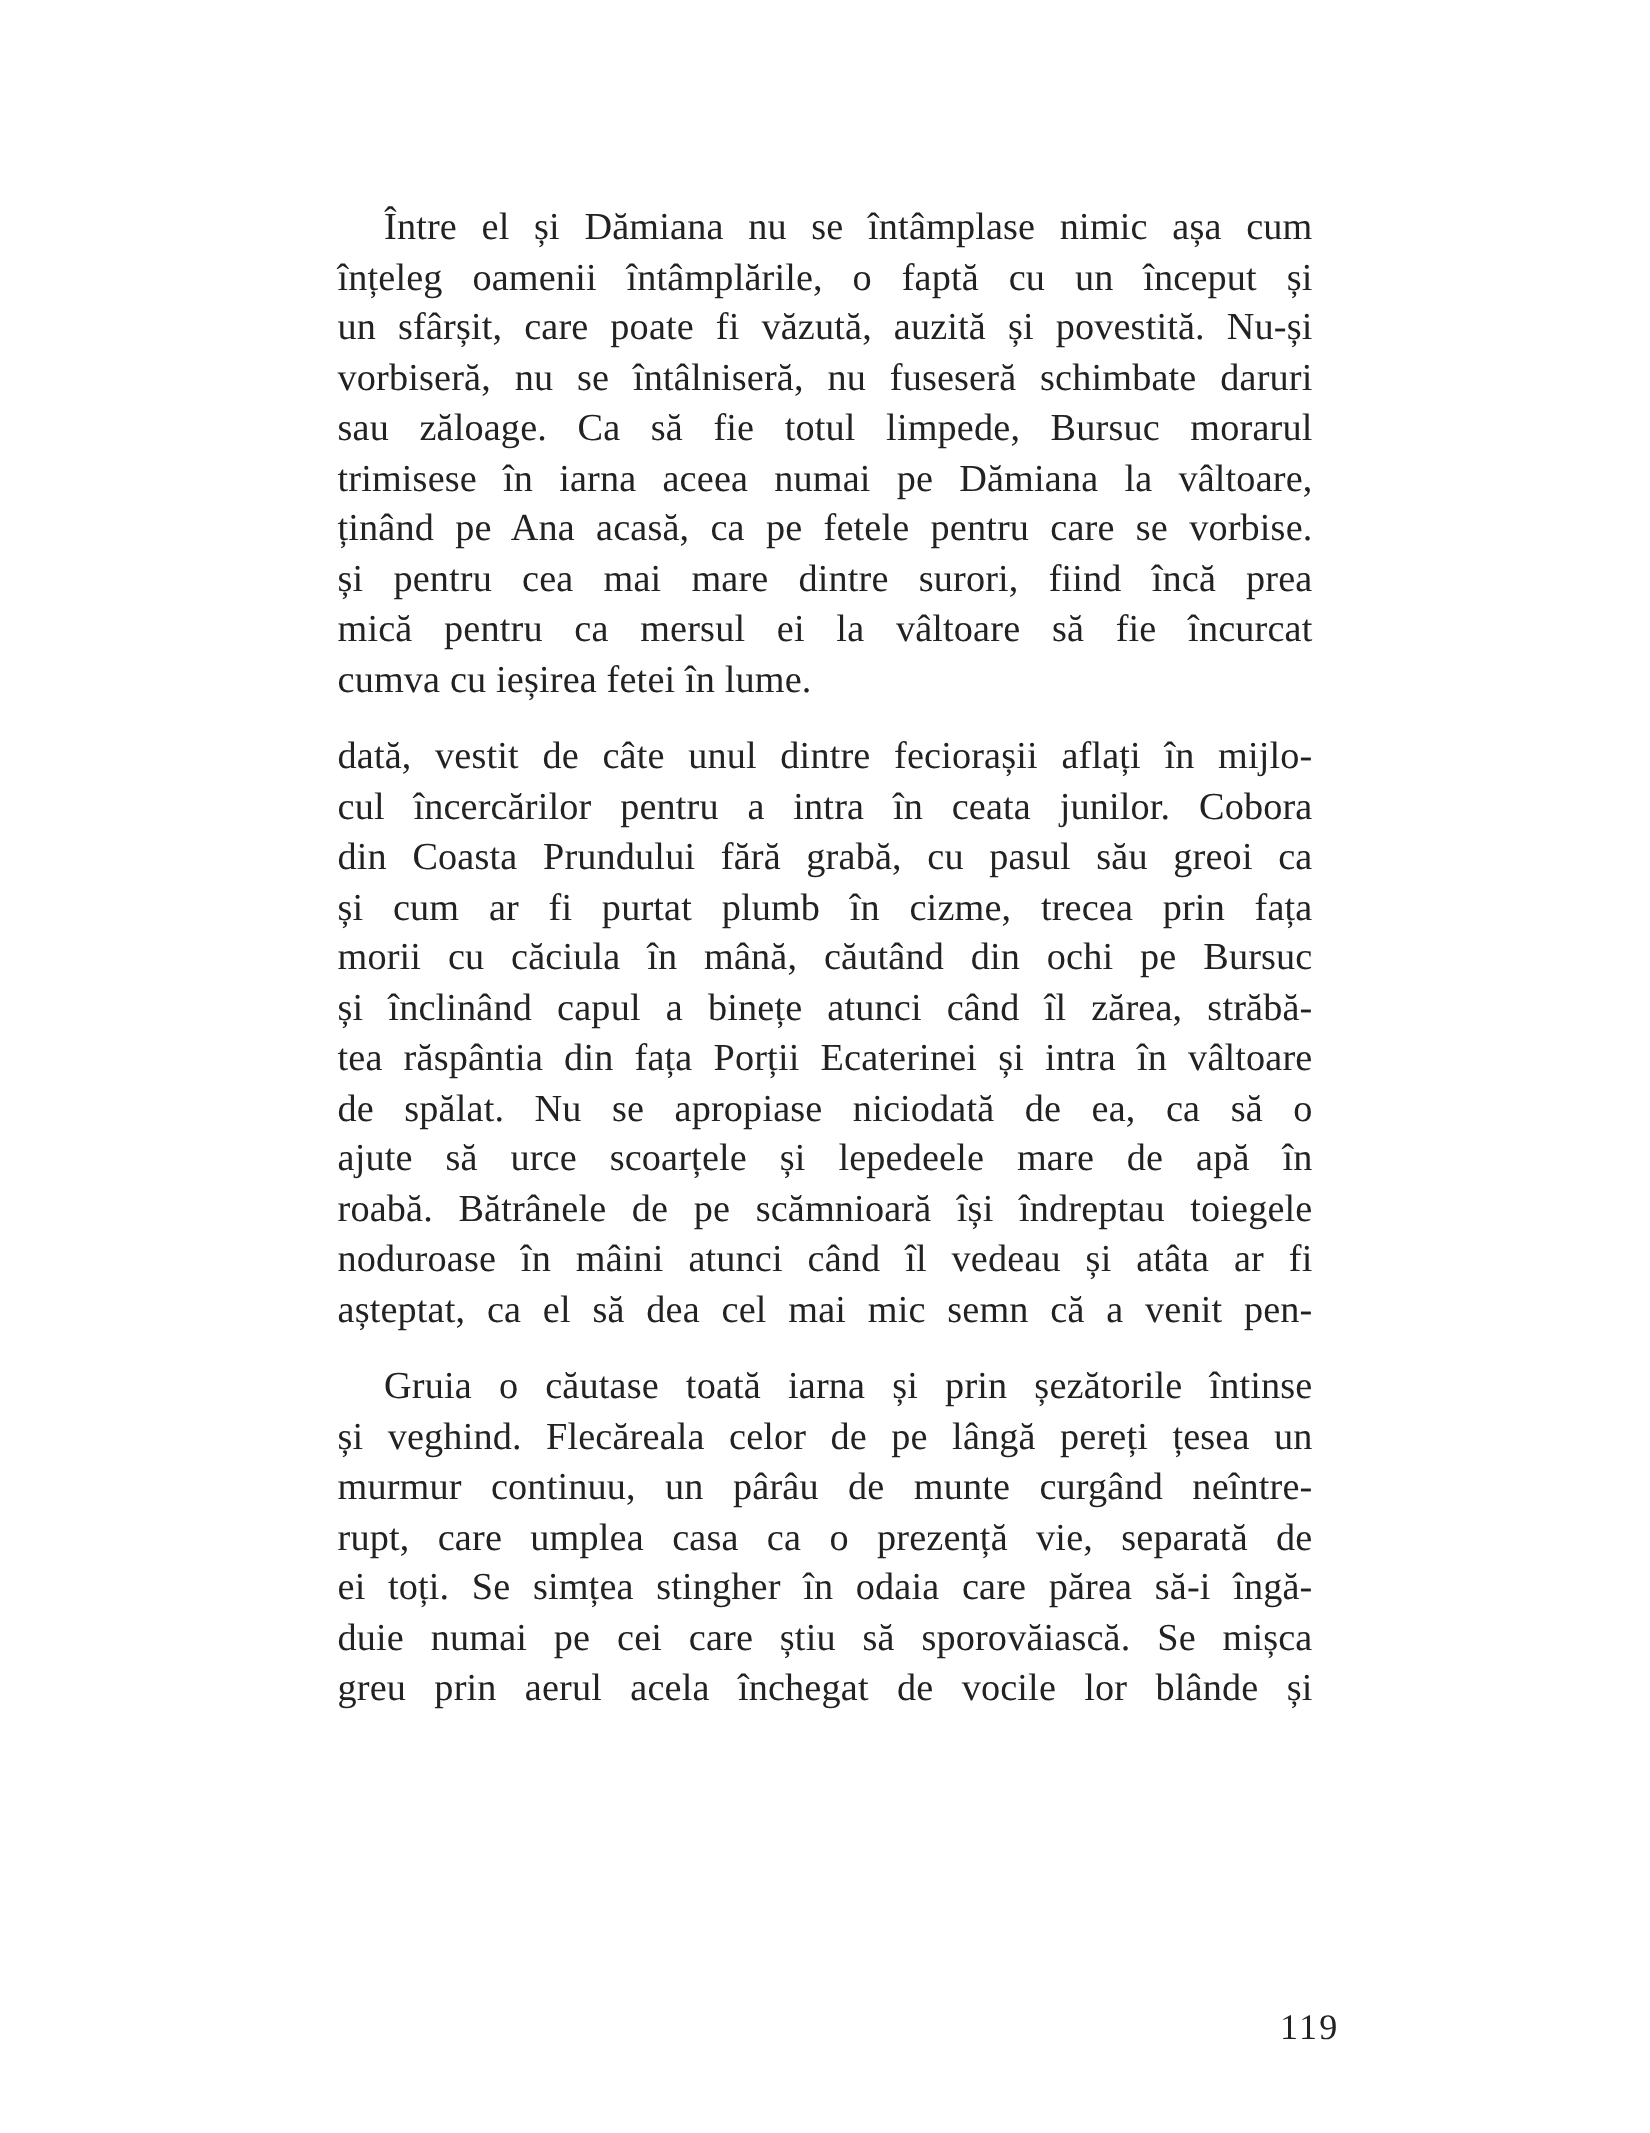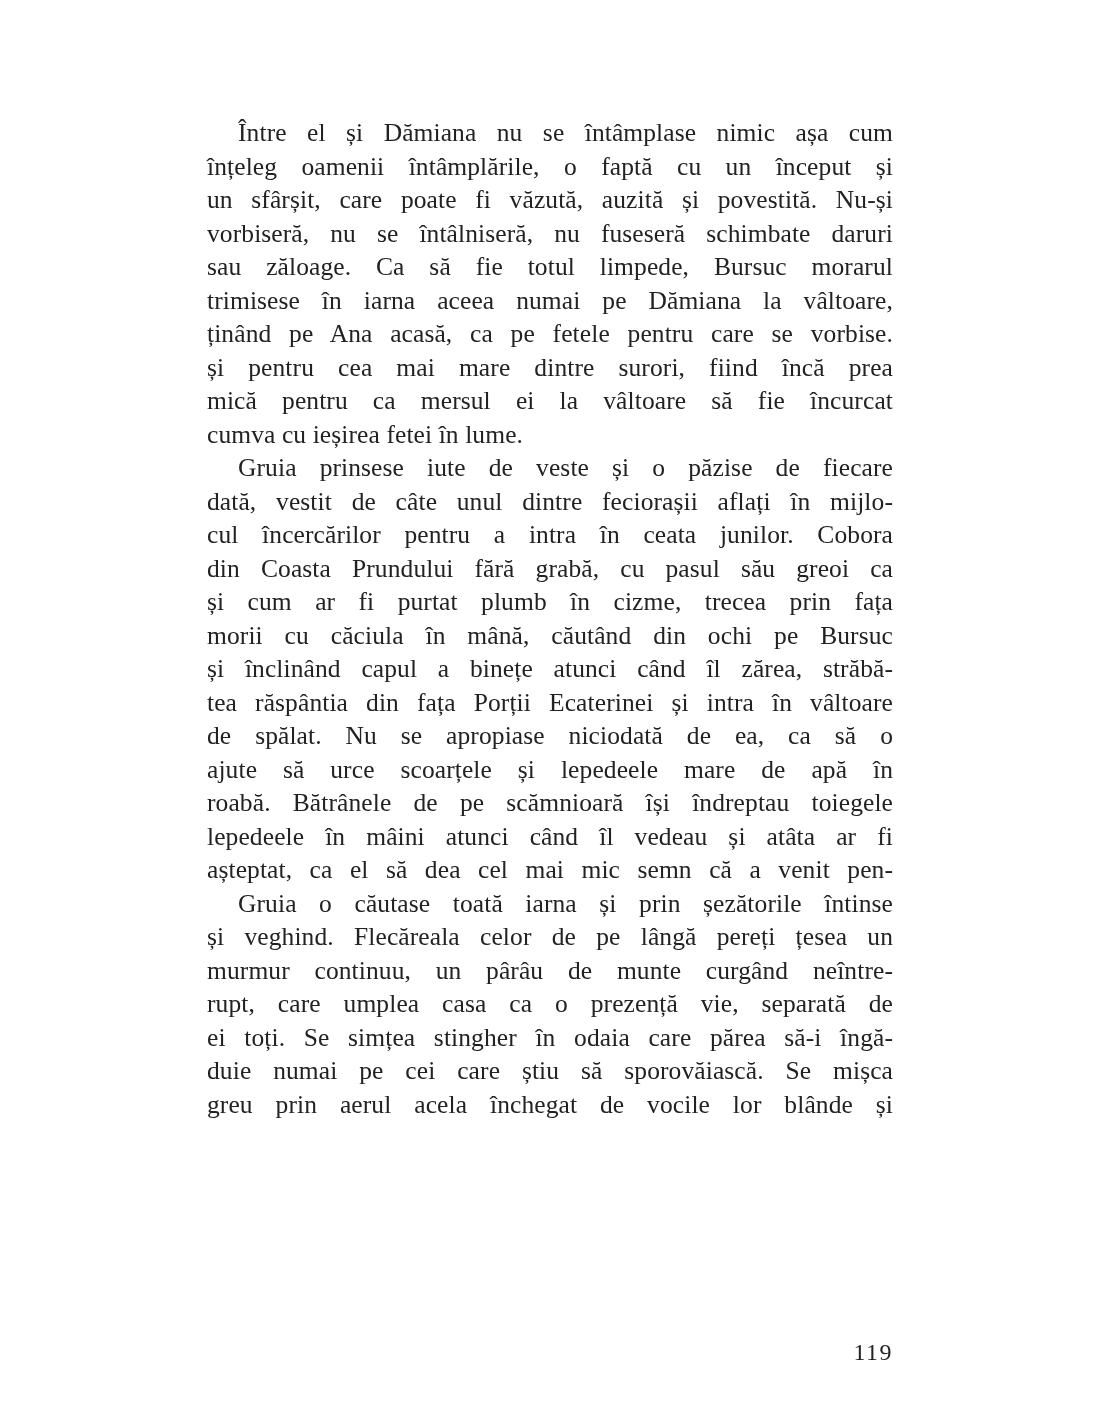--- a/index.html
+++ b/index.html
@@ -23,21 +23,21 @@
     position: absolute;
     left: 207px;
     top: 116px;
     width: 686px;
     color: #222222;
     font-size: 25.5px;
     line-height: 33.5px;
     letter-spacing: 0.1px;
   }
   .paragraph {
-    margin: 0;
+    margin: 18px;
     padding: 0;
   }
   .line {
     height: 33.5px;
     text-align: justify;
     text-align-last: justify;
     white-space: normal;
     overflow: visible;
   }
   .line.indent {
@@ -69,32 +69,31 @@
         <div class="line">un sfârșit, care poate fi văzută, auzită și povestită. Nu-și</div>
         <div class="line">vorbiseră, nu se întâlniseră, nu fuseseră schimbate daruri</div>
         <div class="line">sau zăloage. Ca să fie totul limpede, Bursuc morarul</div>
         <div class="line">trimisese în iarna aceea numai pe Dămiana la vâltoare,</div>
         <div class="line">ținând pe Ana acasă, ca pe fetele pentru care se vorbise.</div>
         <div class="line">și pentru cea mai mare dintre surori, fiind încă prea</div>
         <div class="line">mică pentru ca mersul ei la vâltoare să fie încurcat</div>
         <div class="line para-end">cumva cu ieșirea fetei în lume.</div>
       </div>
       <div class="paragraph">
-        <div class="line indent">Gruia prinsese iute de veste și o păzise de fiecare</div>
         <div class="line">dată, vestit de câte unul dintre feciorașii aflați în mijlo-</div>
         <div class="line">cul încercărilor pentru a intra în ceata junilor. Cobora</div>
         <div class="line">din Coasta Prundului fără grabă, cu pasul său greoi ca</div>
         <div class="line">și cum ar fi purtat plumb în cizme, trecea prin fața</div>
         <div class="line">morii cu căciula în mână, căutând din ochi pe Bursuc</div>
         <div class="line">și înclinând capul a binețe atunci când îl zărea, străbă-</div>
         <div class="line">tea răspântia din fața Porții Ecaterinei și intra în vâltoare</div>
         <div class="line">de spălat. Nu se apropiase niciodată de ea, ca să o</div>
         <div class="line">ajute să urce scoarțele și lepedeele mare de apă în</div>
         <div class="line">roabă. Bătrânele de pe scămnioară își îndreptau toiegele</div>
-        <div class="line">lepedeele în mâini atunci când îl vedeau și atâta ar fi</div>
+        <div class="line">noduroase în mâini atunci când îl vedeau și atâta ar fi</div>
         <div class="line">așteptat, ca el să dea cel mai mic semn că a venit pen-</div>
       </div>
       <div class="paragraph">
         <div class="line indent">Gruia o căutase toată iarna și prin șezătorile întinse</div>
         <div class="line">și veghind. Flecăreala celor de pe lângă pereți țesea un</div>
         <div class="line">murmur continuu, un pârâu de munte curgând neîntre-</div>
         <div class="line">rupt, care umplea casa ca o prezență vie, separată de</div>
         <div class="line">ei toți. Se simțea stingher în odaia care părea să-i îngă-</div>
         <div class="line">duie numai pe cei care știu să sporovăiască. Se mișca</div>
         <div class="line">greu prin aerul acela închegat de vocile lor blânde și</div>

